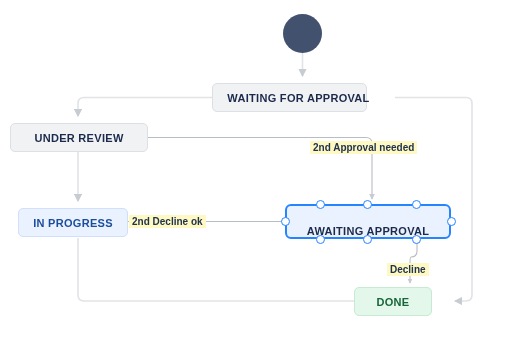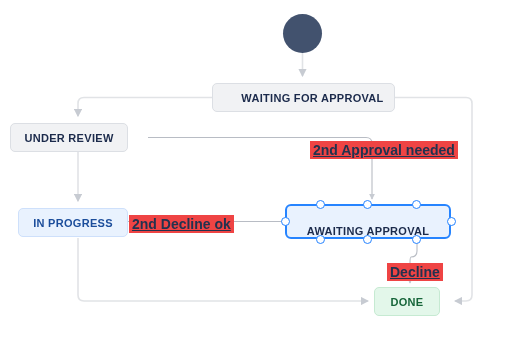--- a/index.html
+++ b/index.html
@@ -70,28 +70,27 @@
     position: absolute;
     width: 9px;
     height: 9px;
     box-sizing: border-box;
     border-radius: 50%;
     background: #ffffff;
     border: 1.6px solid #2684ff;
   }
   .edge-label {
     position: absolute;
-    font-size: 14px;
+    font-size: 10px;
     font-weight: bold;
     color: #22324f;
-    background: #ef4444;
+    background: #fef9c3;
     padding: 1px 3px;
     white-space: nowrap;
     user-select: none;
-    text-decoration: underline;
   }
 </style>
 </head>
 <body>
 
 <div id="canvas">
 
   <svg id="edge-layer" viewBox="0 0 510 345" width="510" height="345" xmlns="http://www.w3.org/2000/svg">
     <defs>
       <marker id="arrow-gray" viewBox="0 0 10 10" refX="8.6" refY="5" markerWidth="5.2" markerHeight="5.2" orient="auto-start-reverse">
@@ -114,46 +113,46 @@
 
     <path d="M 417 243 L 417 251 Q 417 257 411 257 Q 410 257 410 263 L 410 283" fill="none" stroke="#b8bcc4" stroke-width="1.1" marker-end="url(#arrow-gray-sm)"></path>
 
     <path d="M 78 238 L 78 295 Q 78 301 84 301 L 368 301" fill="none" stroke="#e1e3e6" stroke-width="1.6" marker-end="url(#arrow-gray)"></path>
 
     <path d="M 395 97.5 L 466 97.5 Q 472 97.5 472 103.5 L 472 295 Q 472 301 466 301 L 455 301" fill="none" stroke="#e1e3e6" stroke-width="1.6" marker-end="url(#arrow-gray)"></path>
   </svg>
 
   <div class="start-node" style="left:283px; top:14px; width:39px; height:39px;"></div>
 
-  <div class="node node-default" style="left:212px; top:83px; width:183px; height:29px;padding-left:18px;">
+  <div class="node node-default" style="left:212px; top:83px; width:155px; height:29px;padding-left:18px;">
     <span>WAITING FOR APPROVAL</span>
   </div>
 
-  <div class="node node-default" style="left:10px; top:123px; width:118px; height:29px;">
+  <div class="node node-default" style="left:10px; top:123px; width:138px; height:29px;">
     <span>UNDER REVIEW</span>
   </div>
 
   <div class="node node-inprogress" style="left:18px; top:208px; width:110px; height:29px;">
     <span>IN PROGRESS</span>
   </div>
 
   <div class="node node-selected" style="left:285px; top:204px; width:166px; height:35px;">
     <span>AWAITING APPROVAL</span>
   </div>
 
   <div class="handle" style="left:316px; top:199.5px;"></div>
   <div class="handle" style="left:363px; top:199.5px;"></div>
   <div class="handle" style="left:412px; top:199.5px;"></div>
   <div class="handle" style="left:280.5px; top:217px;"></div>
   <div class="handle" style="left:446.5px; top:217px;"></div>
   <div class="handle" style="left:316px; top:234.5px;"></div>
   <div class="handle" style="left:363px; top:234.5px;"></div>
   <div class="handle" style="left:412px; top:234.5px;"></div>
 
-  <div class="node node-done" style="left:374px; top:287px; width:66px; height:29px;">
+  <div class="node node-done" style="left:354px; top:287px; width:78px; height:29px;">
     <span>DONE</span>
   </div>
 
   <div class="edge-label" style="left:310px; top:141px;">
     <span>2nd Approval needed</span>
   </div>
 
   <div class="edge-label" style="left:129px; top:215px;">
     <span>2nd Decline ok</span>
   </div>

